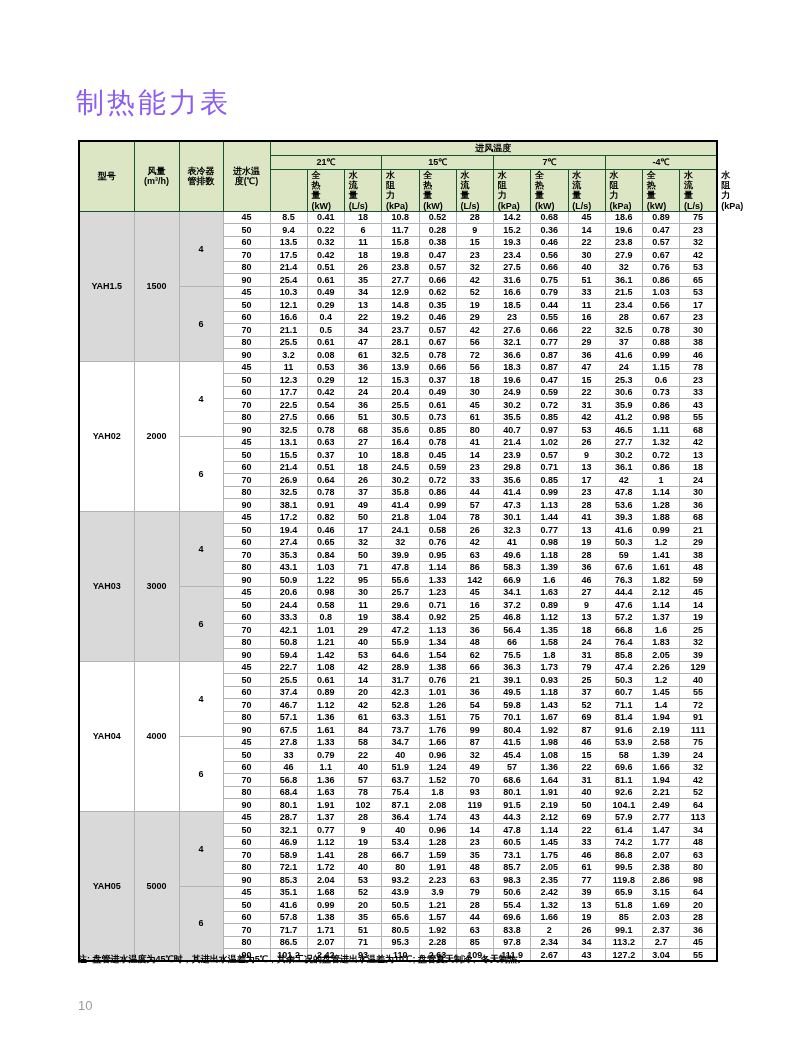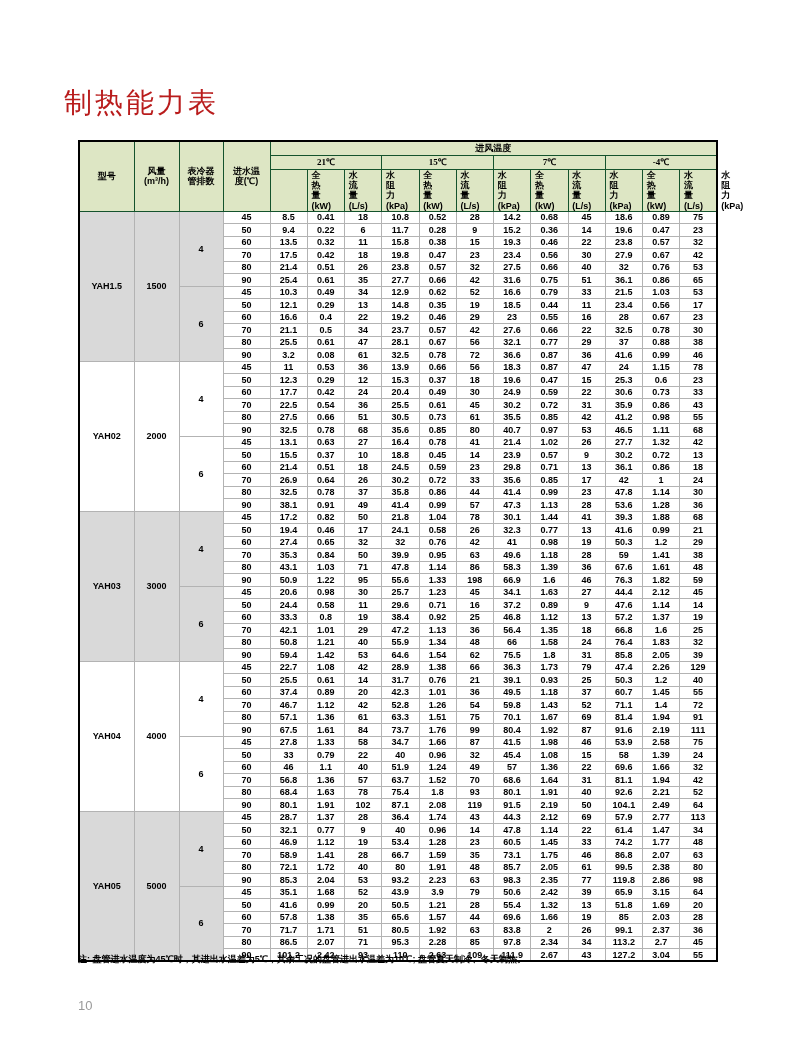--- a/index.html
+++ b/index.html
@@ -7,24 +7,24 @@
   body {
     width: 793px; height: 1058px;
     background: #ffffff;
     position: relative;
     overflow: hidden;
     font-family: "Liberation Sans", sans-serif;
     color: #000;
   }
   .page-title {
     position: absolute;
-    left: 64px; top: 84px;
+    left: 76px; top: 84px;
     font-size: 28px;
     letter-spacing: 3px;
-    color: #b91c1c;
+    color: #8b5cf6;
     font-weight: 500;
   }
   table.cap {
     position: absolute;
     left: 78px; top: 140px;
     width: 640px;
     border-collapse: collapse;
     table-layout: fixed;
     border: 2px solid #000;
     font-size: 9px;
@@ -37,21 +37,21 @@
     vertical-align: middle;
     line-height: 1.15;
   }
   table.cap thead th {
     background: #dde6c4;
     border: 1px solid #14532d;
     white-space: pre-line;
     font-weight: bold;
   }
   table.cap thead tr.hr1 th { height: 14px; }
-  table.cap thead tr.hr2 th { height: 14px; font-family: Liberation Serif, serif; }
+  table.cap thead tr.hr2 th { height: 14px; }
   table.cap thead tr.hr3 th { height: 30px; padding-left: 41px; }
   table.cap tbody td {
     border: 1px solid #b3b3b3;
     height: 12.5px;
     background: #ffffff;
   }
   table.cap tbody td.shade { background: #d9d9d9; }
   table.cap tbody tr.model-start td { border-top: 1px solid #404040; }
   table.cap tbody tr.group-start td { border-top: 1px solid #9a9a9a; }
   .note {
@@ -584,21 +584,21 @@
         <td>1.61</td>
         <td>48</td>
       </tr>
       <tr>
         <td>90</td>
         <td>50.9</td>
         <td>1.22</td>
         <td>95</td>
         <td>55.6</td>
         <td>1.33</td>
-        <td>198</td>
+        <td>142</td>
         <td>66.9</td>
         <td>1.6</td>
         <td>46</td>
         <td>76.3</td>
         <td>1.82</td>
         <td>59</td>
       </tr>
       <tr class="group-start">
         <td rowspan="6" class="shade">6</td>
         <td>45</td>

